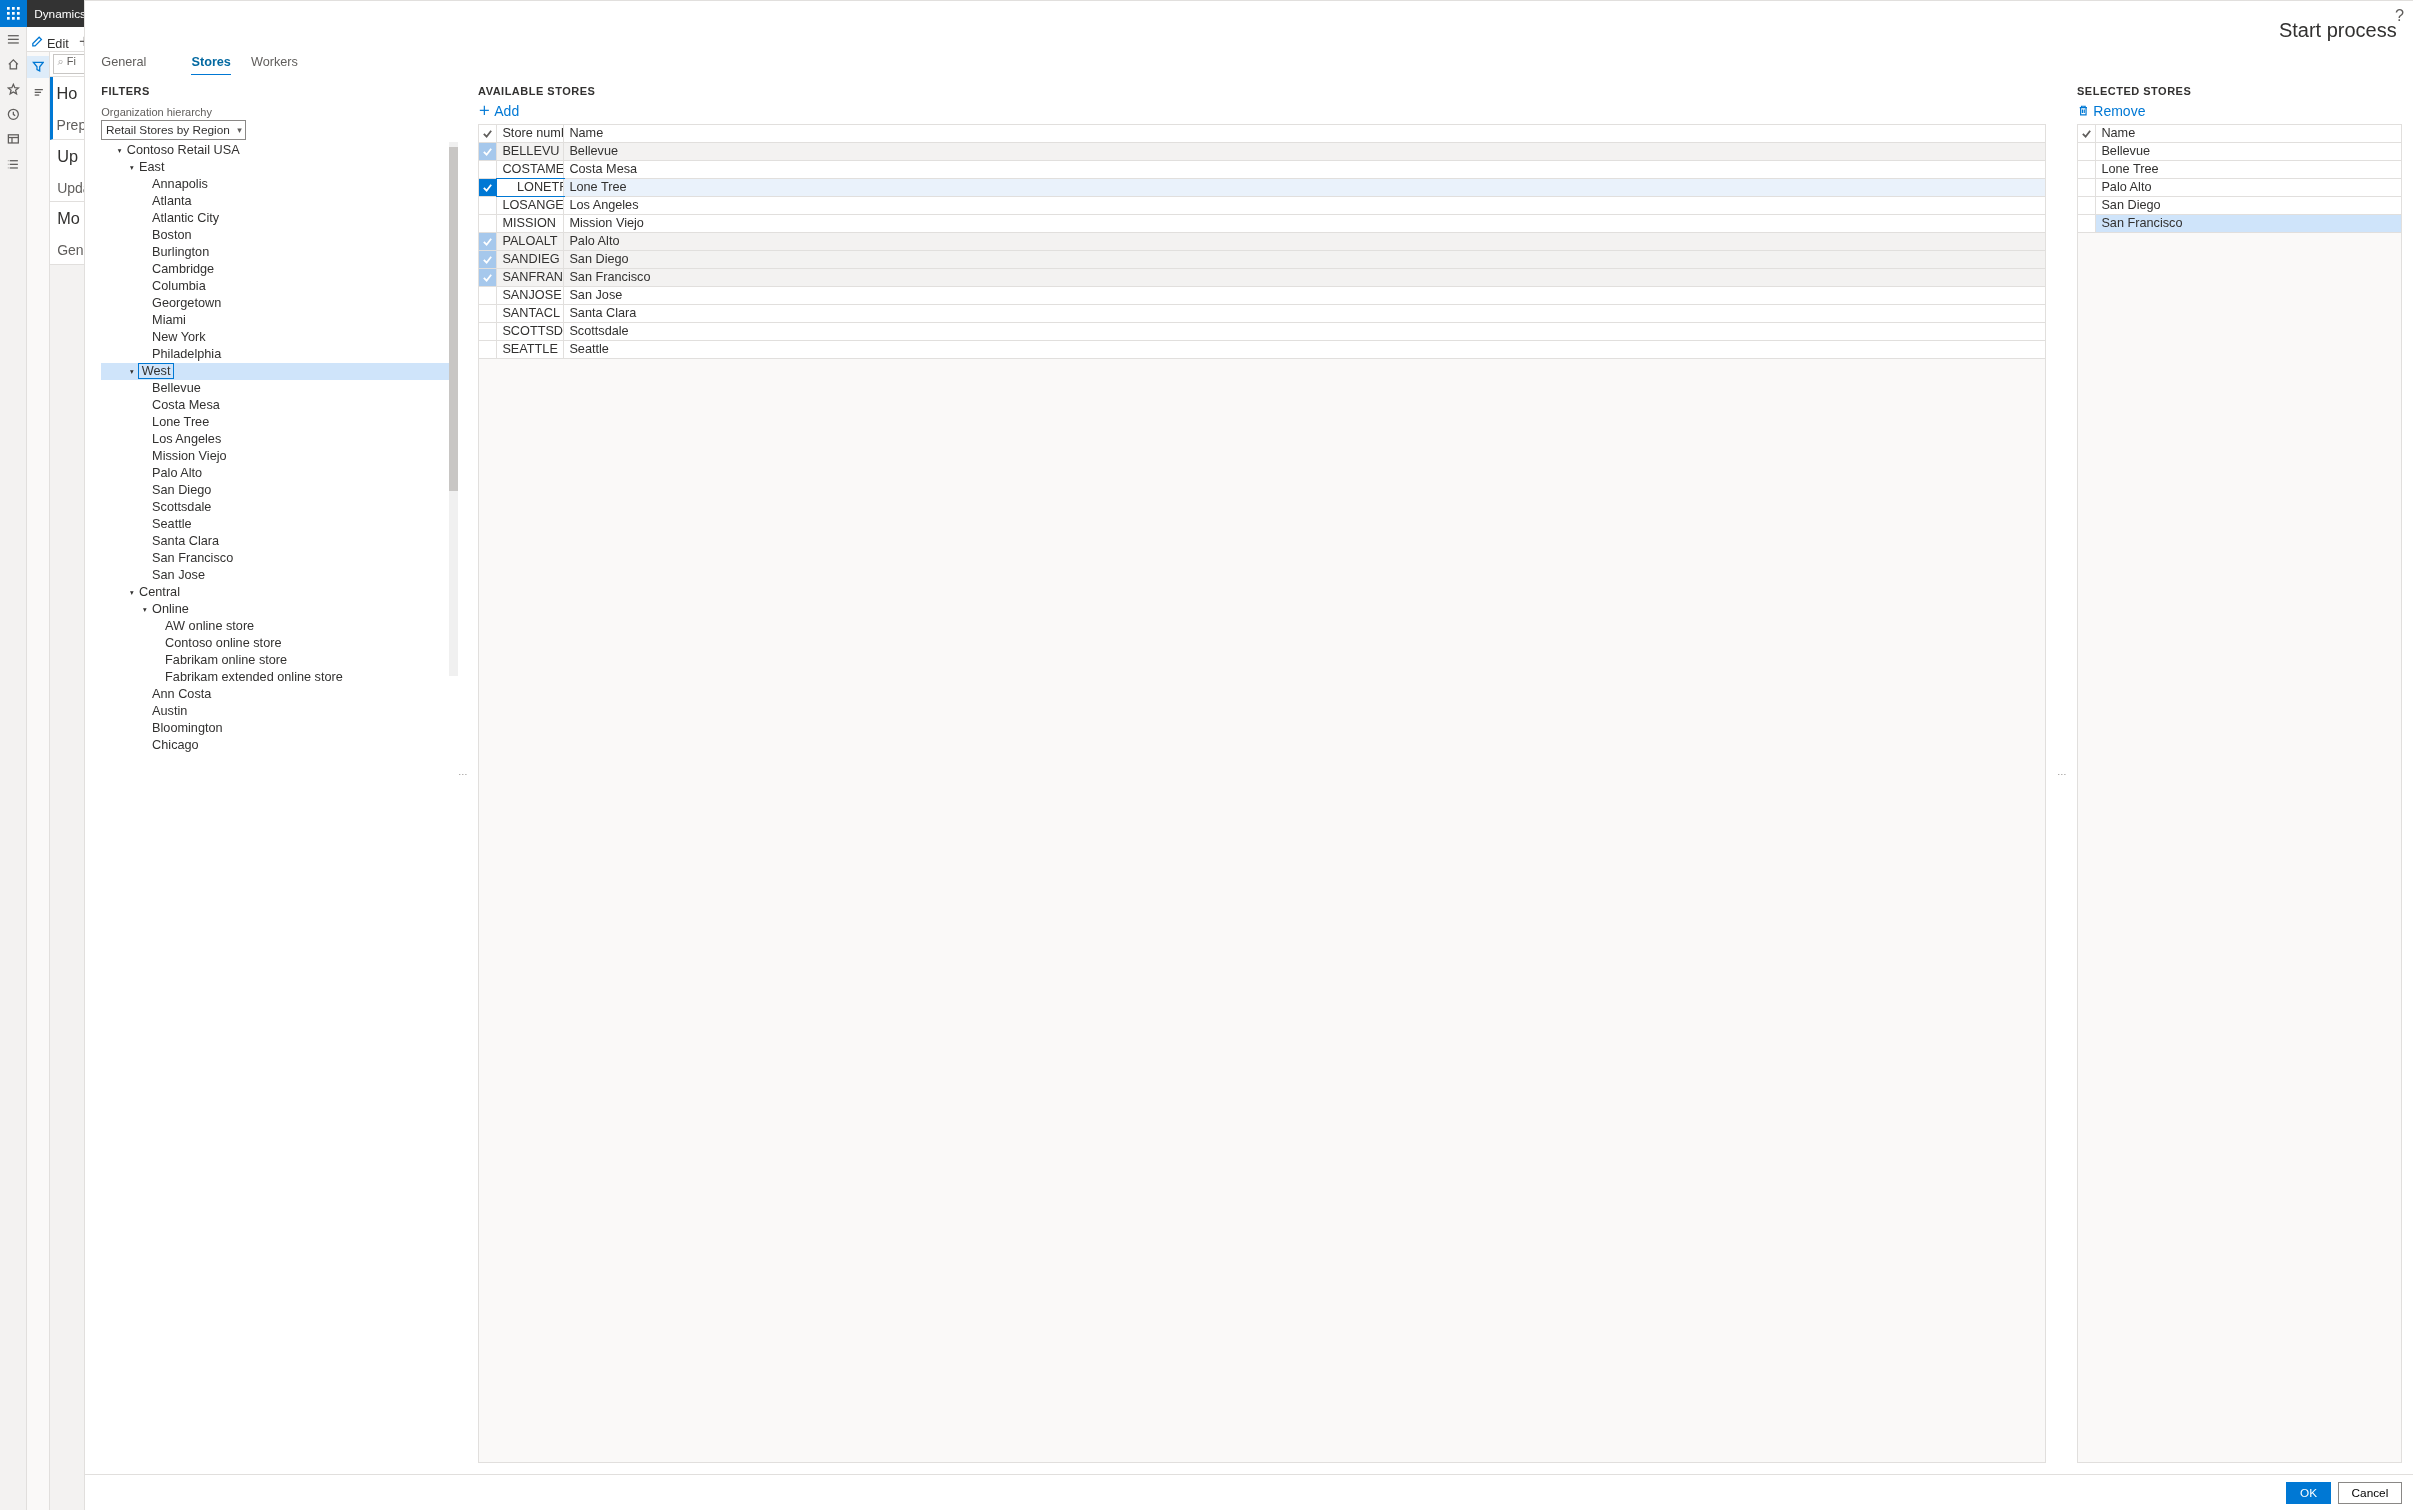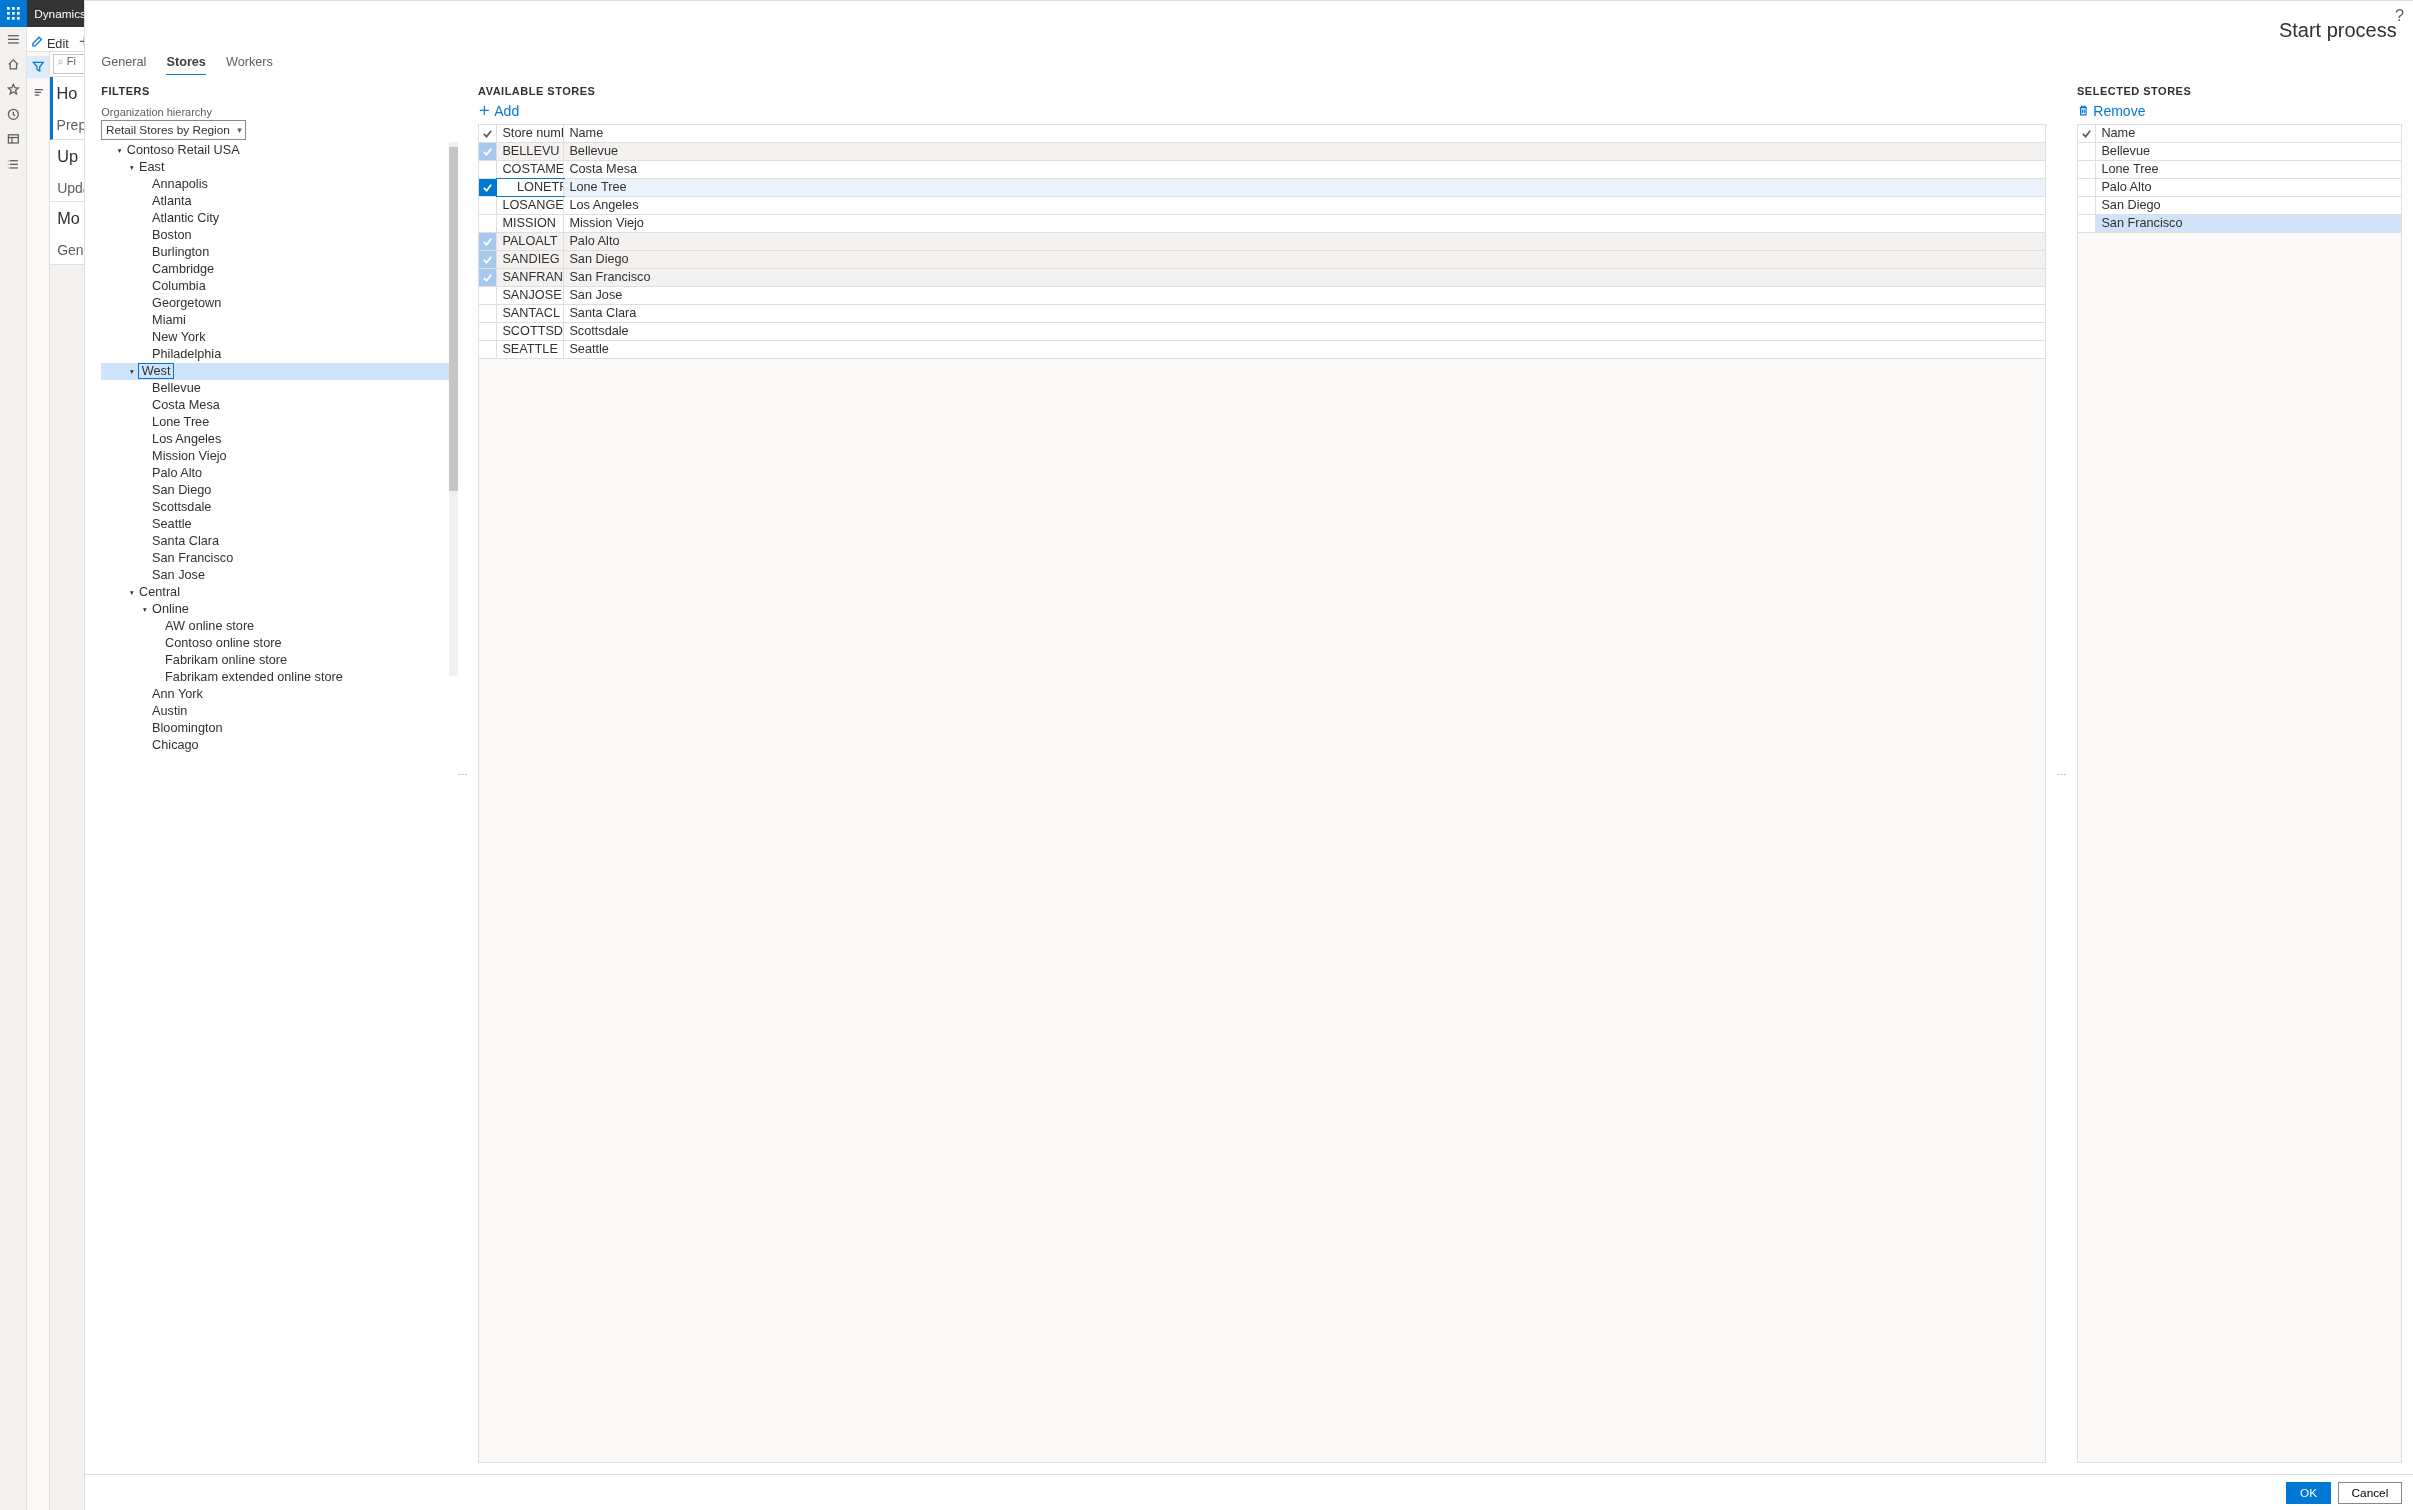--- a/index.html
+++ b/index.html
@@ -149,23 +149,24 @@
   }
   .tabs { display: flex; gap: 20px; border-bottom: 0.9px solid transparent; padding-bottom:0; }
   .tab {
     font-size: 12.7px;
     padding-bottom: 5.4px;
     color: #605e5c;
     cursor: pointer;
     border-bottom: 1.8px solid transparent;
   }
   .tab.active {
-    color: #404040;
+    color: #0369a1;
     font-weight: 600;
     border-bottom-color: #0078d4;
+    margin-left: 25px;
   }
 
   .modal-body {
     flex: 1;
     display: flex;
     overflow: hidden;
     padding: 0 0 0 0;
   }
 
   
@@ -698,21 +699,21 @@
                 <div class="node">
                   <span class="spacer" style="width:51px"></span>
                   <span class="expander"></span>
                   <span class="label">Fabrikam extended online store</span>
                 </div>
               </li>
               <li>
                 <div class="node">
                   <span class="spacer" style="width:38px"></span>
                   <span class="expander"></span>
-                  <span class="label">Ann York</span>
+                  <span class="label">Ann Costa</span>
                 </div>
               </li>
               <li>
                 <div class="node">
                   <span class="spacer" style="width:38px"></span>
                   <span class="expander"></span>
                   <span class="label">Austin</span>
                 </div>
               </li>
               <li>

